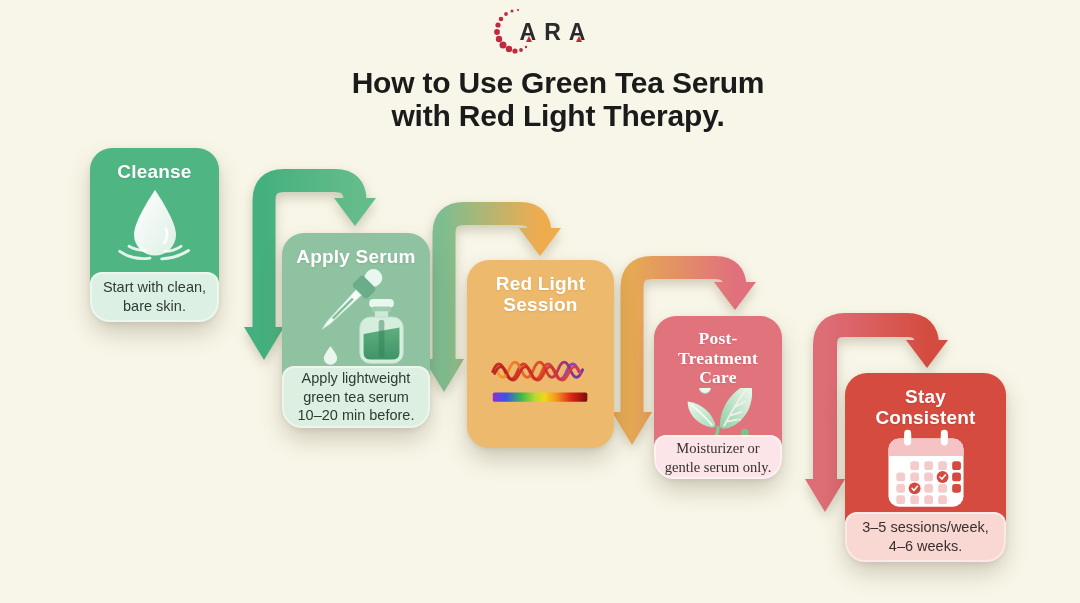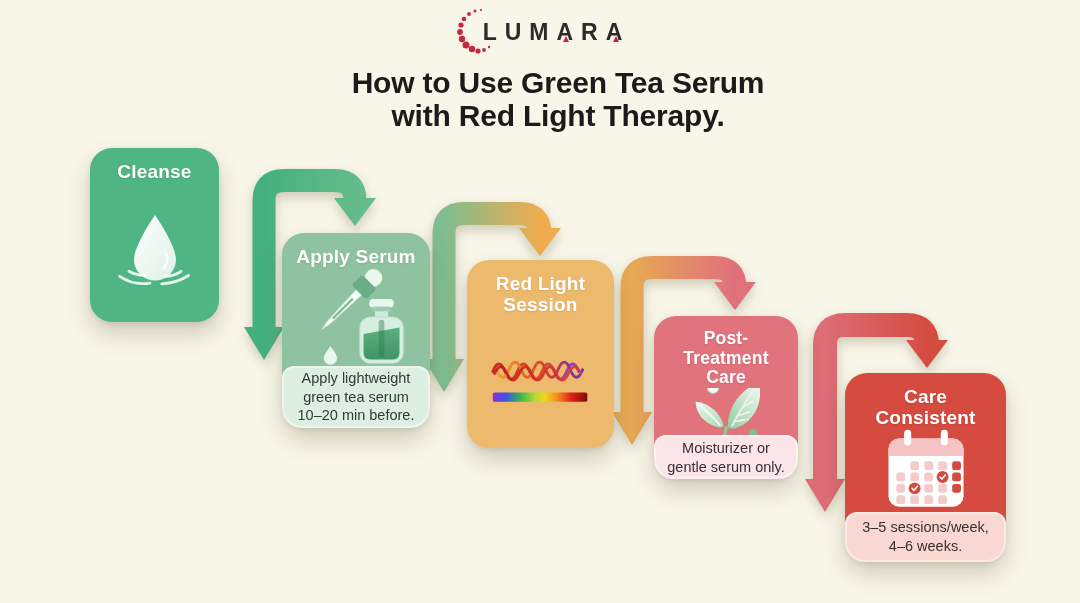--- a/index.html
+++ b/index.html
@@ -54,21 +54,20 @@
             <circle cx="10" cy="28" r="2.9"></circle>
           <circle cx="12" cy="35" r="3.2"></circle>
             <circle cx="16" cy="41" r="3.5"></circle>
           <circle cx="22" cy="45" r="3.2"></circle>
             <circle cx="28" cy="47" r="2.6"></circle>
           <circle cx="34" cy="46" r="1.9"></circle>
             <circle cx="39" cy="43" r="1.2"></circle>
         </g>
       </svg>
       <div class="logo-text">
-        <span>LUM</span>
           <span class="logo-a"><span>A</span><i></i></span>
           <span>R</span>
           <span class="logo-a"><span>A</span><i></i></span>
       </div>
     </div>
     <h1>
       <span>How to Use Green Tea Serum</span>
       <span>with Red Light Therapy.</span>
     </h1>
   </header>
@@ -127,20 +126,24 @@
         <path d="M50 6 C50 6 25 42 25 59 A25 25 0 0 0 75 59 C75 42 50 6 50 6 Z" fill="url(#dropg)"></path>
         <path d="M63 52 Q67 60 61 69" stroke="#FFFFFF" stroke-width="3" fill="none" stroke-linecap="round" opacity=".9"></path>
         <g stroke="#FFFFFF" stroke-width="3.4" fill="none" stroke-linecap="round" opacity=".85">
           <path d="M8 79 Q24 90 44 87"></path>
           <path d="M58 88 Q76 87 90 78"></path>
           <path d="M19 73 Q28 78 38 78"></path>
           <path d="M62 79 Q72 79 81 73"></path>
         </g>
       </svg>
     </div>
+    <div class="card-panel" style="height:50px;">
+      <div class="panel-text">Start with clean,
+bare skin.</div>
+    </div>
   </article>
 
   <article class="card" style="left: 282px; top: 233px; width: 148px; height: 195px; --card: #8FC2A0; --panel: #DCEFE0; --ptext: #2F3B34;">
     <div class="card-title">Apply Serum</div>
     <div class="card-icon">
       <svg width="114" height="104" viewBox="0 0 120 110" aria-hidden="true">
         <defs>
           <linearGradient id="liq" x1="0" y1="0" x2="0" y2="1">
             <stop offset="0" stop-color="#5FAF7F"></stop>
               <stop offset="1" stop-color="#3F9468"></stop>
@@ -203,21 +206,21 @@
         <g fill="none" stroke-width="3" stroke-linecap="round">
           <path d="M4 20 Q10.5 4 17 20 T30 20 T43 20 T56 20 T69 20 T82 20 T95 20" stroke="url(#w1)"></path>
           <path d="M8 18 Q14.5 34 21 18 T34 18 T47 18 T60 18 T73 18 T86 18 T99 18" stroke="url(#w2)"></path>
           <path d="M6 22 Q12.5 8 19 22 T32 22 T45 22 T58 22 T71 22 T84 22 T97 22" stroke="url(#w3)" opacity=".9"></path>
         </g>
         <rect x="4" y="42" width="100" height="10" rx="2" fill="url(#spec)"></rect>
       </svg>
     </div>
   </article>
 
-  <article class="card" style="left: 654px; top: 316px; width: 144px; height: 163px; --card: #E1737D; --panel: #FBE5E8; --ptext: #3A2F31;">
+  <article class="card" style="left: 654px; top: 316px; width: 128px; height: 163px; font-family: Liberation Serif, serif; --card: #E1737D; --panel: #FBE5E8; --ptext: #3A2F31;">
     <div class="card-title" style="font-size:17.5px;">Post-Treatment Care</div>
     <div class="card-icon">
       <svg width="100" height="78" viewBox="0 0 110 90" aria-hidden="true">
         <defs>
           <linearGradient id="leafR" x1="0" y1="1" x2="1" y2="0">
             <stop offset="0" stop-color="#8FCFA2"></stop>
               <stop offset="1" stop-color="#F2FBF4"></stop>
           </linearGradient>
           <linearGradient id="leafL" x1="1" y1="1" x2="0" y2="0">
             <stop offset="0" stop-color="#A8DCB6"></stop>
@@ -244,21 +247,21 @@
         <circle cx="80" cy="55" r="1.6" fill="#D8EFDF"></circle>
       </svg>
     </div>
     <div class="card-panel" style="height:44px;align-items:flex-end;">
       <div class="panel-text">Moisturizer or
 gentle serum only.</div>
     </div>
   </article>
 
   <article class="card" style="left: 845px; top: 373px; width: 161px; height: 189px; --card: #D54B3F; --panel: #F9D8D4; --ptext: #3A2F2D;">
-    <div class="card-title">Care Consistent</div>
+    <div class="card-title">Stay Consistent</div>
     <div class="card-icon">
       <svg width="96" height="88" viewBox="0 0 110 100" aria-hidden="true">
 
         <rect x="30" y="4" width="8" height="22" rx="4" fill="#FFFFFF"></rect>
         <rect x="72" y="4" width="8" height="22" rx="4" fill="#FFFFFF"></rect>
 
         <rect x="12" y="14" width="86" height="78" rx="12" fill="#FFFFFF"></rect>
         <path d="M12 26 a12 12 0 0 1 12 -12 h62 a12 12 0 0 1 12 12 v8 h-86 z" fill="#F5C3C3"></path>
         <rect x="30" y="8" width="8" height="14" rx="4" fill="#FFFFFF"></rect>
         <rect x="72" y="8" width="8" height="14" rx="4" fill="#FFFFFF"></rect>

